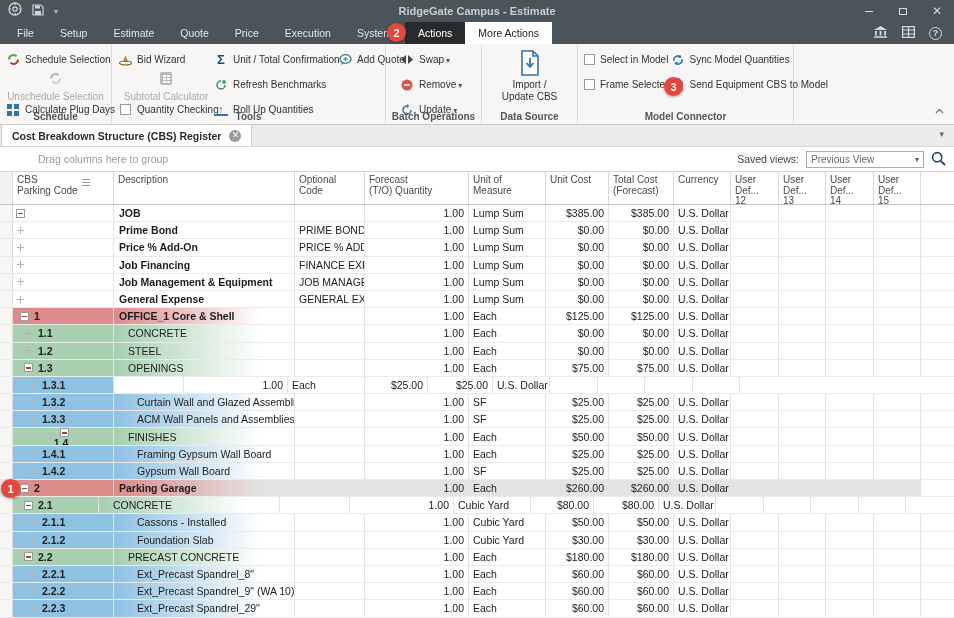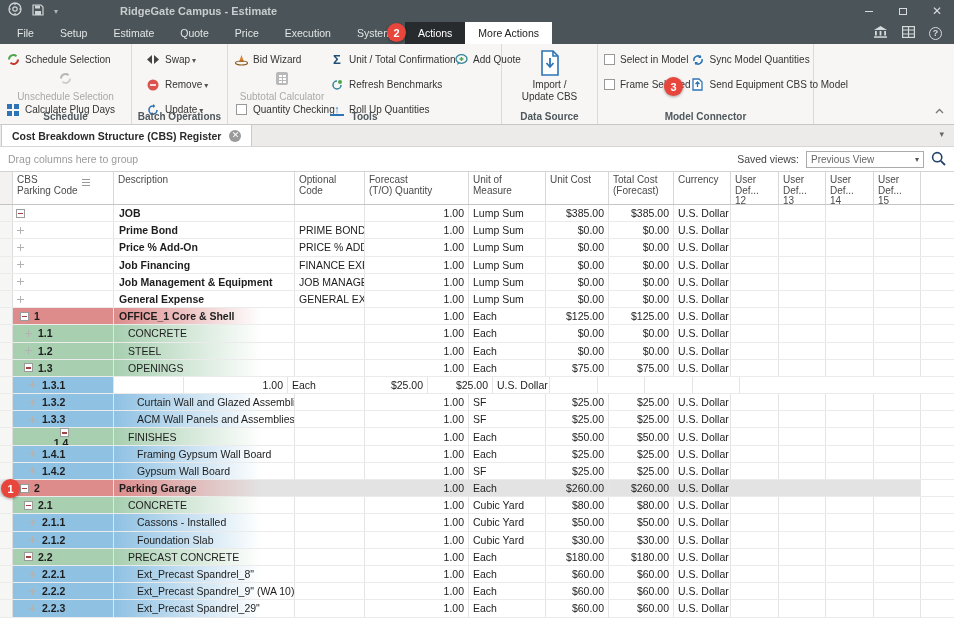--- a/index.html
+++ b/index.html
@@ -2,21 +2,21 @@
 <html><head>
 <meta charset="utf-8">
 <style>
   html,body{margin:0;padding:0;background:#ddd;}
   *{box-sizing:border-box;font-family:"Liberation Sans","DejaVu Sans",sans-serif;}
   .window{position:relative;width:954px;height:618px;background:#fff;overflow:hidden;}
 
   
   .titlebar{position:absolute;left:0;top:0;width:954px;height:22px;background:#4b5458;display:flex;align-items:center;color:#cfd4d6;}
   .tb-left{display:flex;align-items:center;gap:10px;padding-left:8px;width:120px;}
-  .tb-title{flex:1;text-align:left;font-size:11px;font-weight:bold;color:#c8cdcf;}
+  .tb-title{flex:1;text-align:center;font-size:11px;font-weight:bold;color:#c8cdcf;}
   .tb-ctrls{display:flex;align-items:center;gap:0;width:120px;justify-content:flex-end;}
   .tb-btn{width:34px;height:22px;display:flex;align-items:center;justify-content:center;color:#d6dadc;font-size:12px;}
   .max-box{width:8px;height:7px;border:1px solid #d6dadc;}
   .min-bar{width:8px;height:1px;background:#d6dadc;}
   .caret{font-size:8px;color:#aeb5b8;}
 
   
   .menubar{position:absolute;left:0;top:22px;width:954px;height:22px;background:#4b5458;display:flex;align-items:stretch;}
   .mtabs{display:flex;padding-left:4px;}
   .mtab{padding:0 13px;display:flex;align-items:center;font-size:10.5px;color:#e3e6e7;cursor:default;}
@@ -45,21 +45,21 @@
   .chev-collapse{position:absolute;right:10px;bottom:6px;}
 
   
   .tabstrip{position:absolute;left:0;top:125px;width:954px;height:22px;background:#ecebe9;border-bottom:1px solid #d8d6d4;display:flex;align-items:flex-end;}
   .vtab{height:22px;background:#fff;border:1px solid #ccc9c6;border-bottom:none;display:flex;align-items:center;gap:8px;padding:0 10px;font-size:10.5px;font-weight:bold;color:#2b2b2b;margin-left:1px;}
   .tab-close{width:12px;height:12px;border-radius:50%;background:#9a9a9a;color:#fff;font-size:9px;line-height:11px;text-align:center;}
   .strip-caret{position:absolute;right:10px;top:4px;color:#666;font-size:9px;}
 
   
   .groupbar{position:absolute;left:0;top:147px;width:954px;height:25px;background:#fff;border-bottom:1px solid #d4d4d4;display:flex;align-items:center;font-size:10.5px;}
-  .gb-hint{color:#9b9b9b;padding-left:8px;}
+  .gb-hint{color:#9b9b9b;padding-left:22px;margin-left:16px;}
   .gb-right{margin-left:auto;display:flex;align-items:center;gap:7px;padding-right:8px;}
   .gb-label{color:#444;}
   .gb-select{width:118px;height:17px;border:1px solid #ababab;background:#fff;color:#666;font-size:10px;display:flex;align-items:center;padding:0 4px;justify-content:space-between;}
   .gb-select .sc{font-size:8px;color:#555;}
 
   
   .ghead{position:absolute;left:0;top:172px;width:954px;height:33px;background:#fff;border-bottom:1px solid #c6c6c6;display:flex;}
   .hcell{border-right:1px solid #d8d8d8;padding:3px 4px;font-size:10px;color:#4a4a4a;white-space:pre-line;line-height:10.5px;position:relative;display:flex;align-items:flex-start;gap:4px;}
   .hc-sel{background:#f3f2f1;}
   .sortglyph{width:8px;height:7px;margin-top:4px;background:repeating-linear-gradient(#9a9a9a 0 1px,transparent 1px 3px);flex:0 0 8px;}
@@ -141,21 +141,21 @@
             <rect x="0.6" y="0.6" width="11.8" height="10.8" fill="none" stroke="#d6dadc" stroke-width="1.2"></rect>
             <path d="M0.6 4h11.8M0.6 8h11.8M6.5 0.6v10.8" stroke="#d6dadc" stroke-width="1.2"></path>
           </svg>
       </span>
       <span class="help-circ">?</span>
     </div>
   </div>
 
   <div class="ribbon">
 
-    <div class="rgroup" style="width:132px">
+    <div class="rgroup" style="width:112px">
       <div class="rbtn">
         <span class="ricon">
           <svg width="13" height="13" viewBox="0 0 13 13">
               <path d="M2 6.5a4.5 4.5 0 0 1 7.5-3.3" fill="none" stroke="#4ca64c" stroke-width="2"></path>
               <path d="M11 6.5a4.5 4.5 0 0 1-7.5 3.3" fill="none" stroke="#c0392b" stroke-width="2"></path>
             </svg>
         </span>
         <span>Schedule Selection</span>
       </div>
       <div class="rbtn disabled">
@@ -172,51 +172,20 @@
             <span class="grid4">
               <i></i>
               <i></i>
               <i></i>
               <i></i>
             </span>
           </span>
         <span>Calculate Plug Days</span>
       </div>
       <div class="rgroup-label">Schedule</div>
-    </div>
-
-    <div class="rgroup" style="width:96px;padding-left:14px">
-      <div class="rbtn">
-        <span class="ricon">
-          <svg width="12" height="9" viewBox="0 0 12 9">
-              <path d="M5 0v9L0 4.5z" fill="#444"></path>
-              <path d="M7 0v9l5-4.5z" fill="#444"></path>
-            </svg>
-        </span>
-        <span class="dd">Swap</span>
-      </div>
-      <div class="rbtn">
-        <span class="ricon">
-          <svg width="12" height="12" viewBox="0 0 12 12">
-              <circle cx="6" cy="6" r="5.5" fill="#d9534f"></circle>
-              <rect x="3" y="5.2" width="6" height="1.6" fill="#fff"></rect>
-            </svg>
-        </span>
-        <span class="dd">Remove</span>
-      </div>
-      <div class="rbtn">
-        <span class="ricon">
-          <svg width="12" height="12" viewBox="0 0 12 12">
-              <path d="M10 6A4 4 0 1 1 6 2" fill="none" stroke="#2e75b6" stroke-width="1.6"></path>
-              <path d="M6 0l2.4 2L6 4z" fill="#2e75b6"></path>
-            </svg>
-        </span>
-        <span class="dd">Update</span>
-      </div>
-      <div class="rgroup-label">Batch Operations</div>
     </div>
 
     <div class="rgroup" style="width:274px">
       <div class="tools-cols">
         <div style="width:96px">
           <div class="rbtn">
             <span class="ricon">
               <svg width="13" height="12" viewBox="0 0 13 12">
                   <path d="M4 8L6.5 1L9 8z" fill="#d9822b"></path>
                   <ellipse cx="6.5" cy="9" rx="6" ry="2" fill="none" stroke="#8a5a1e" stroke-width="1.2"></ellipse>
@@ -270,20 +239,51 @@
                   <ellipse cx="6.5" cy="5" rx="5.5" ry="4.3" fill="none" stroke="#31859c" stroke-width="1.3"></ellipse>
                   <path d="M3 8l-1 3l3-2z" fill="#31859c"></path>
                   <path d="M6.5 3v4M4.5 5h4" stroke="#4ca64c" stroke-width="1.4"></path>
                 </svg>
             </span>
             <span>Add Quote</span>
           </div>
         </div>
       </div>
       <div class="rgroup-label">Tools</div>
+    </div>
+
+    <div class="rgroup" style="width:96px;padding-left:14px">
+      <div class="rbtn">
+        <span class="ricon">
+          <svg width="12" height="9" viewBox="0 0 12 9">
+              <path d="M5 0v9L0 4.5z" fill="#444"></path>
+              <path d="M7 0v9l5-4.5z" fill="#444"></path>
+            </svg>
+        </span>
+        <span class="dd">Swap</span>
+      </div>
+      <div class="rbtn">
+        <span class="ricon">
+          <svg width="12" height="12" viewBox="0 0 12 12">
+              <circle cx="6" cy="6" r="5.5" fill="#d9534f"></circle>
+              <rect x="3" y="5.2" width="6" height="1.6" fill="#fff"></rect>
+            </svg>
+        </span>
+        <span class="dd">Remove</span>
+      </div>
+      <div class="rbtn">
+        <span class="ricon">
+          <svg width="12" height="12" viewBox="0 0 12 12">
+              <path d="M10 6A4 4 0 1 1 6 2" fill="none" stroke="#2e75b6" stroke-width="1.6"></path>
+              <path d="M6 0l2.4 2L6 4z" fill="#2e75b6"></path>
+            </svg>
+        </span>
+        <span class="dd">Update</span>
+      </div>
+      <div class="rgroup-label">Batch Operations</div>
     </div>
 
     <div class="rgroup" style="width:96px">
       <div class="bigbtn">
         <span>
           <svg width="22" height="26" viewBox="0 0 22 26">
               <path d="M3 1h11l5 5v19H3z" fill="#fff" stroke="#2e75b6" stroke-width="1.6"></path>
               <path d="M14 1v5h5" fill="none" stroke="#2e75b6" stroke-width="1.6"></path>
               <path d="M11 8v8M7.5 13l3.5 4l3.5-4" fill="none" stroke="#2e75b6" stroke-width="1.8"></path>
             </svg>
@@ -693,21 +693,21 @@
         <div class="cell c-unit" style="width: 63px; background: rgb(227, 227, 227);">$260.00</div>
         <div class="cell c-total" style="width: 65px; background: rgb(227, 227, 227);">$260.00</div>
         <div class="cell c-cur" style="width: 57px; background: rgb(227, 227, 227);">U.S. Dollar</div>
         <div class="cell c-ud12" style="width: 48px; background: rgb(227, 227, 227);"></div>
         <div class="cell c-ud13" style="width: 47px; background: rgb(227, 227, 227);"></div>
         <div class="cell c-ud14" style="width: 48px; background: rgb(227, 227, 227);"></div>
         <div class="cell c-ud15" style="width: 47px; background: rgb(227, 227, 227);"></div>
       </div>
       <div class="grow">
         <div class="cell c-sel" style="width: 13px;"></div>
-        <div class="cell c-cbs" style="width: 101px; background: rgb(167, 207, 176);">
+        <div class="cell c-cbs" style="width: 86px; background: rgb(167, 207, 176);">
           <span class="exp minus" style="margin-left: 11px;"></span>
           <span class="code">2.1</span>
         </div>
         <div class="cell c-desc" style="width: 181px; padding-left: 14px; background: linear-gradient(90deg, rgb(167, 207, 176) 0%, rgb(255, 255, 255) 82%);">CONCRETE</div>
         <div class="cell c-opt" style="width: 70px;"></div>
         <div class="cell c-qty" style="width: 104px;">1.00</div>
         <div class="cell c-uom" style="width: 77px;">Cubic Yard</div>
         <div class="cell c-unit" style="width: 63px;">$80.00</div>
         <div class="cell c-total" style="width: 65px;">$80.00</div>
         <div class="cell c-cur" style="width: 57px;">U.S. Dollar</div>

